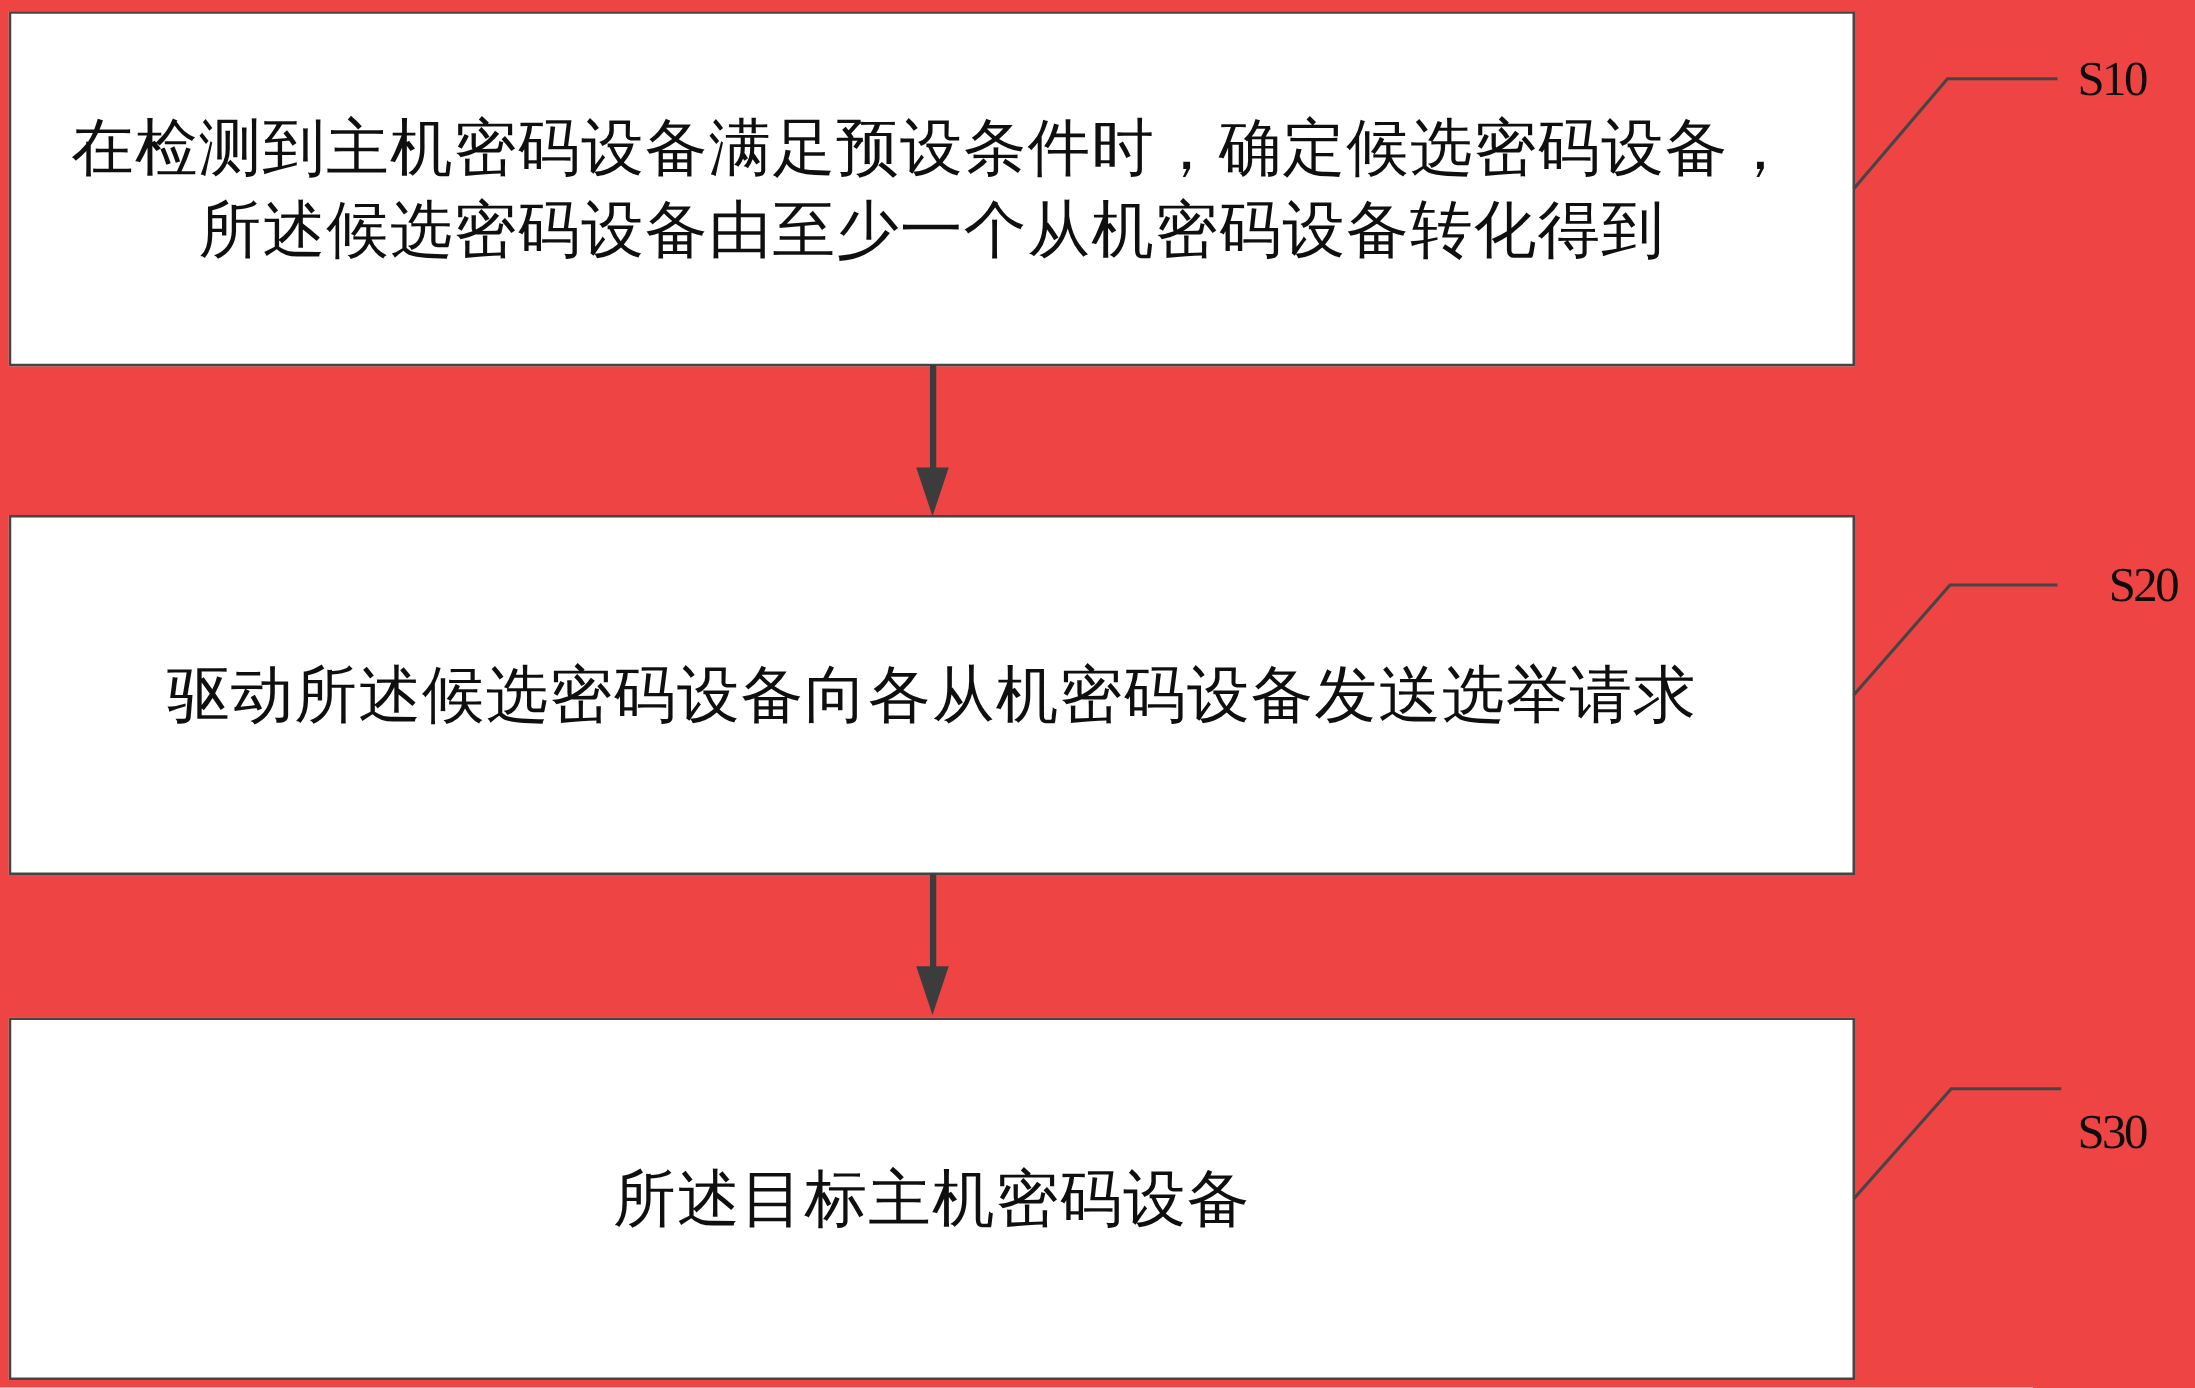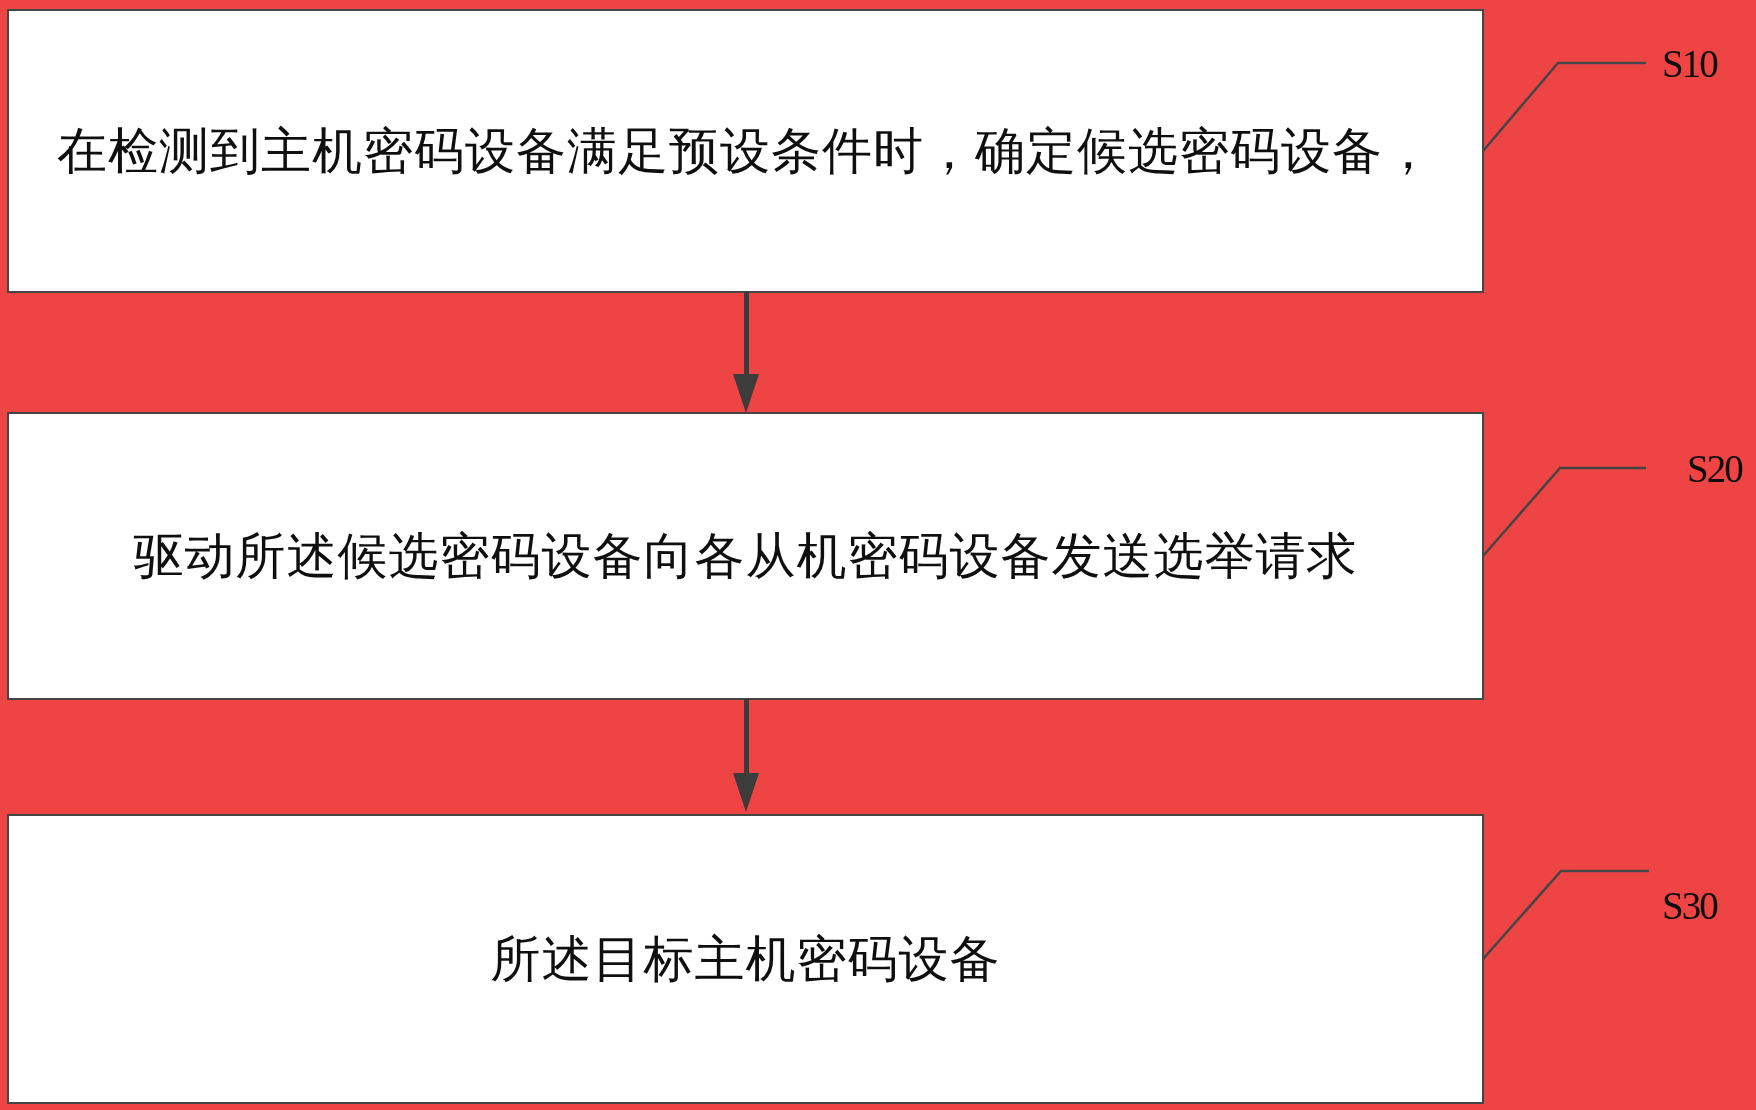--- a/index.html
+++ b/index.html
@@ -85,20 +85,21 @@
   #label-s30 { top: 869px; }
 </style>
 </head>
 <body>
 
 <div id="canvas">
 
   <div class="flow-box" id="box-s10">
     <div class="box-text">
       <div class="line">在检测到主机密码设备满足预设条件时，确定候选密码设备，</div>
+      <div class="line">所述候选密码设备由至少一个从机密码设备转化得到</div>
     </div>
   </div>
 
   <div class="flow-box" id="box-s20">
     <div class="box-text">
       <div class="line">驱动所述候选密码设备向各从机密码设备发送选举请求</div>
 
     </div>
   </div>
 

